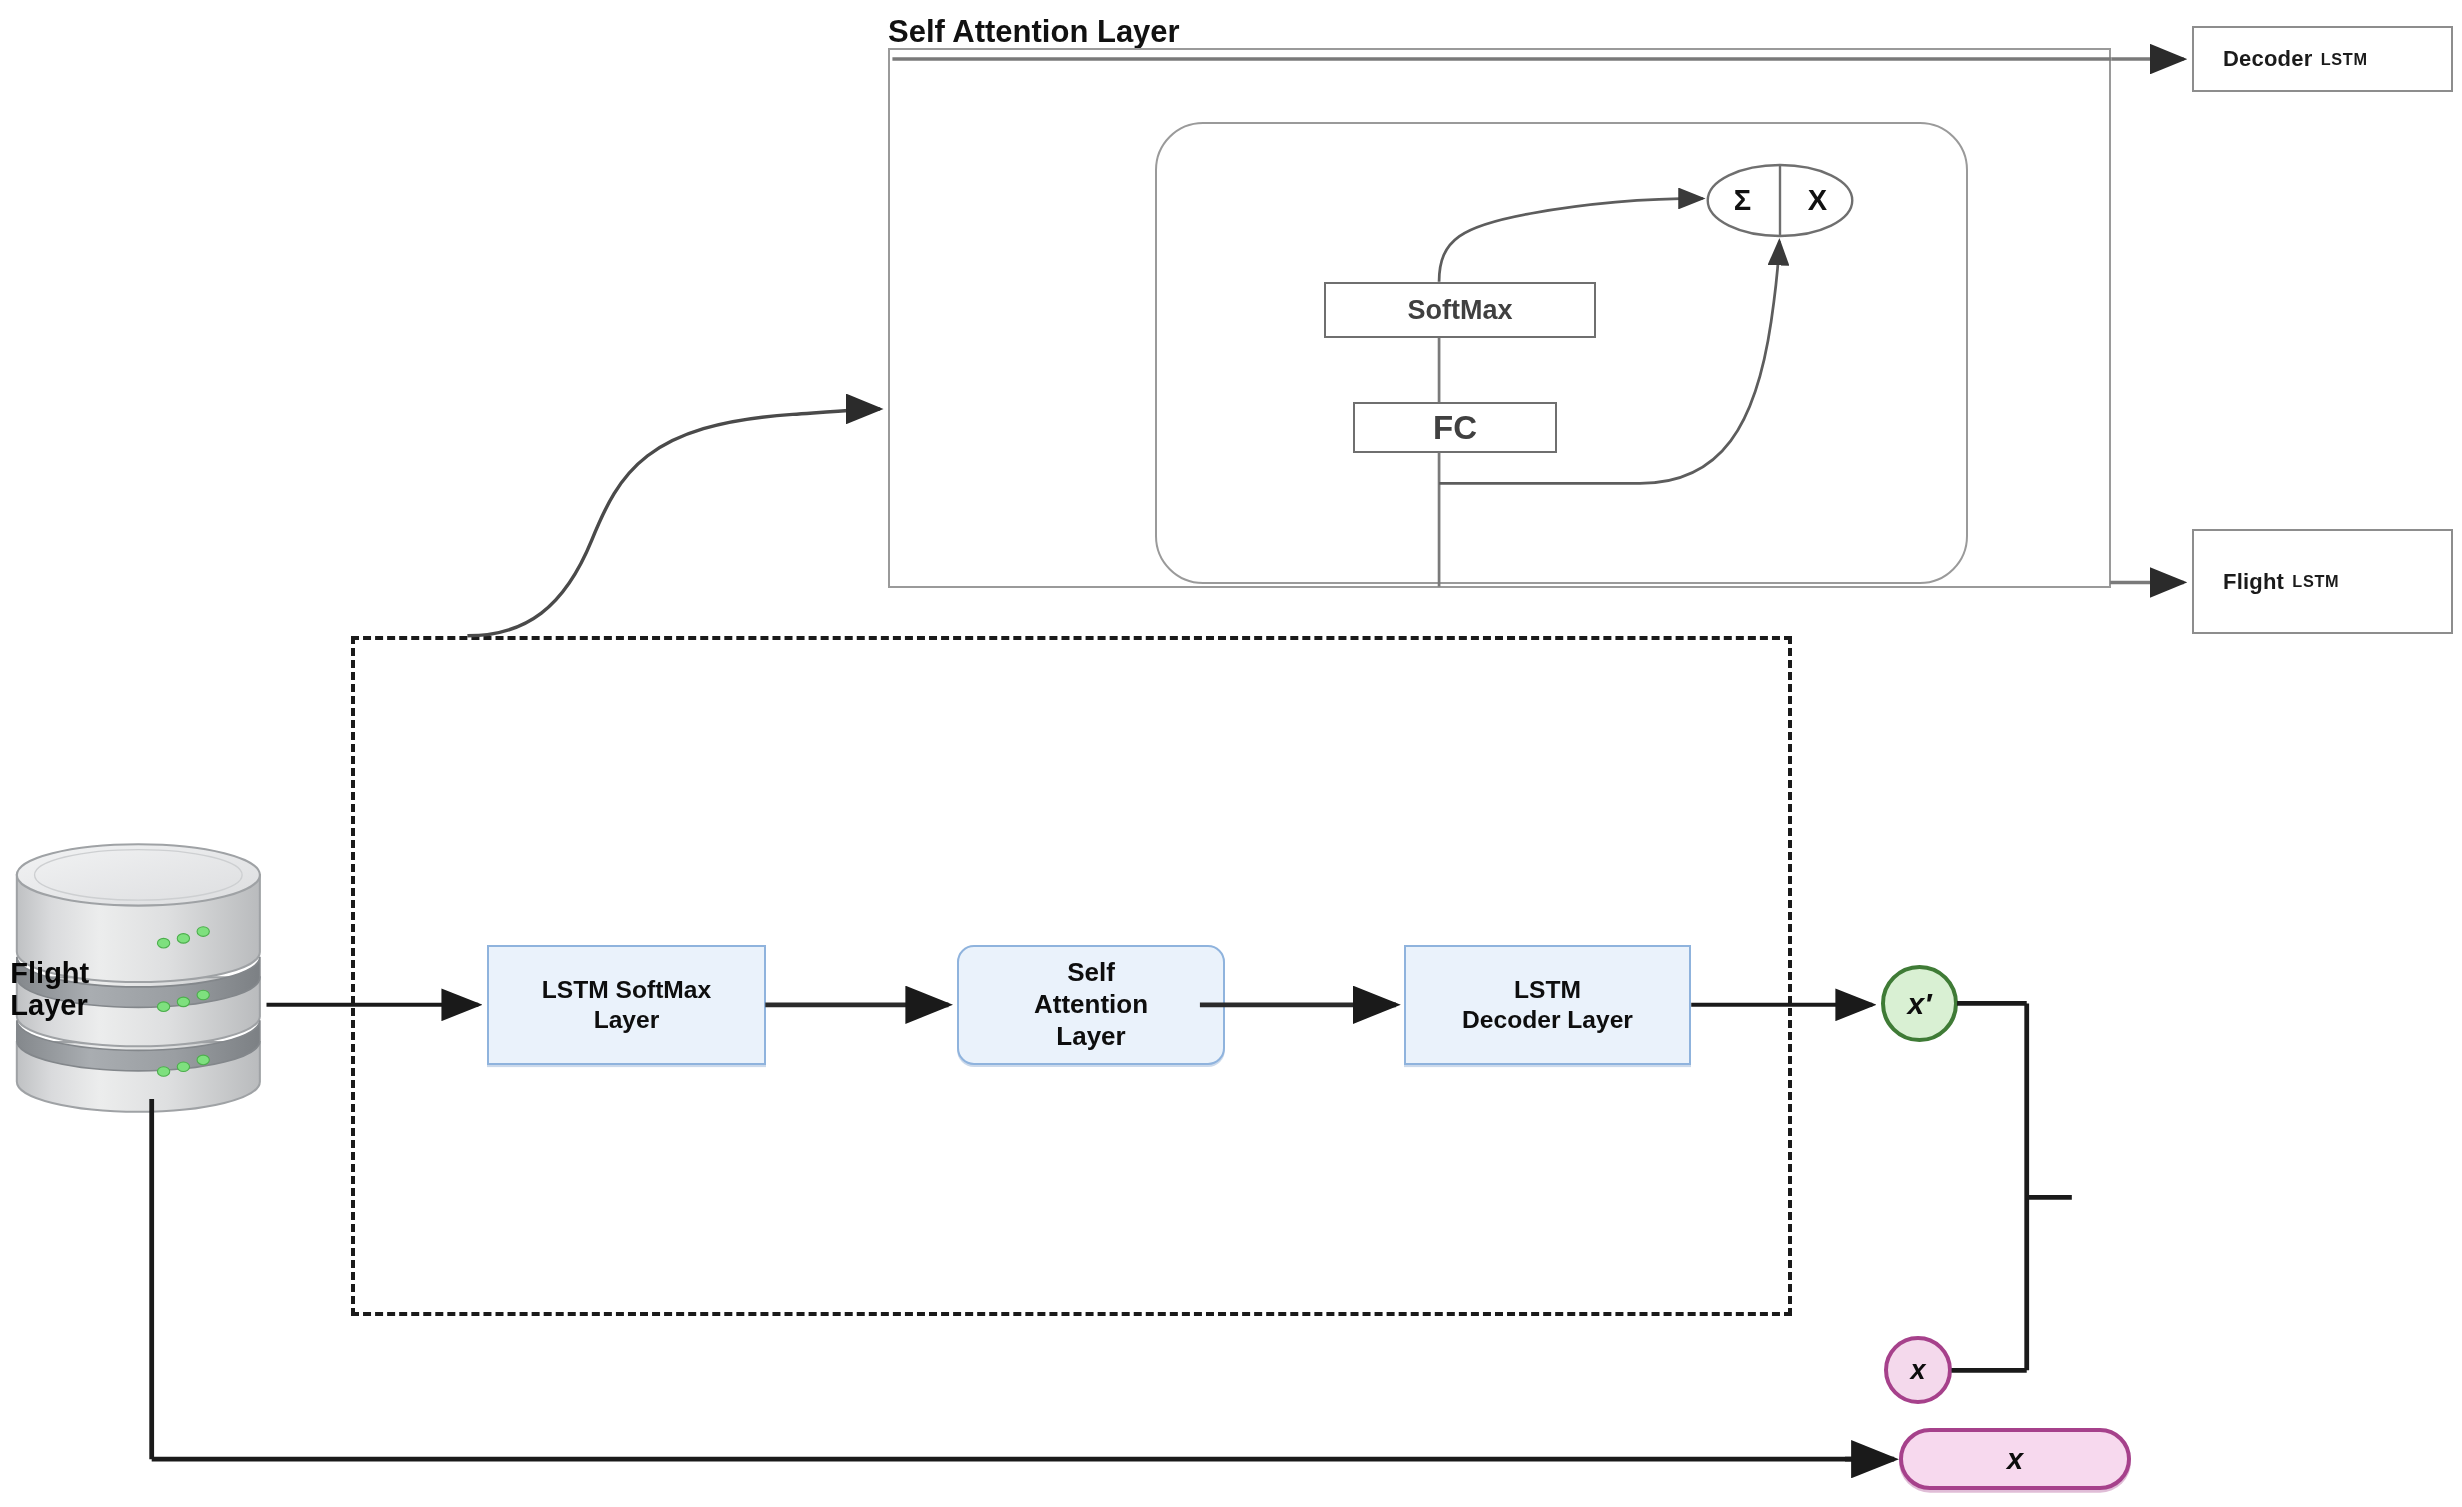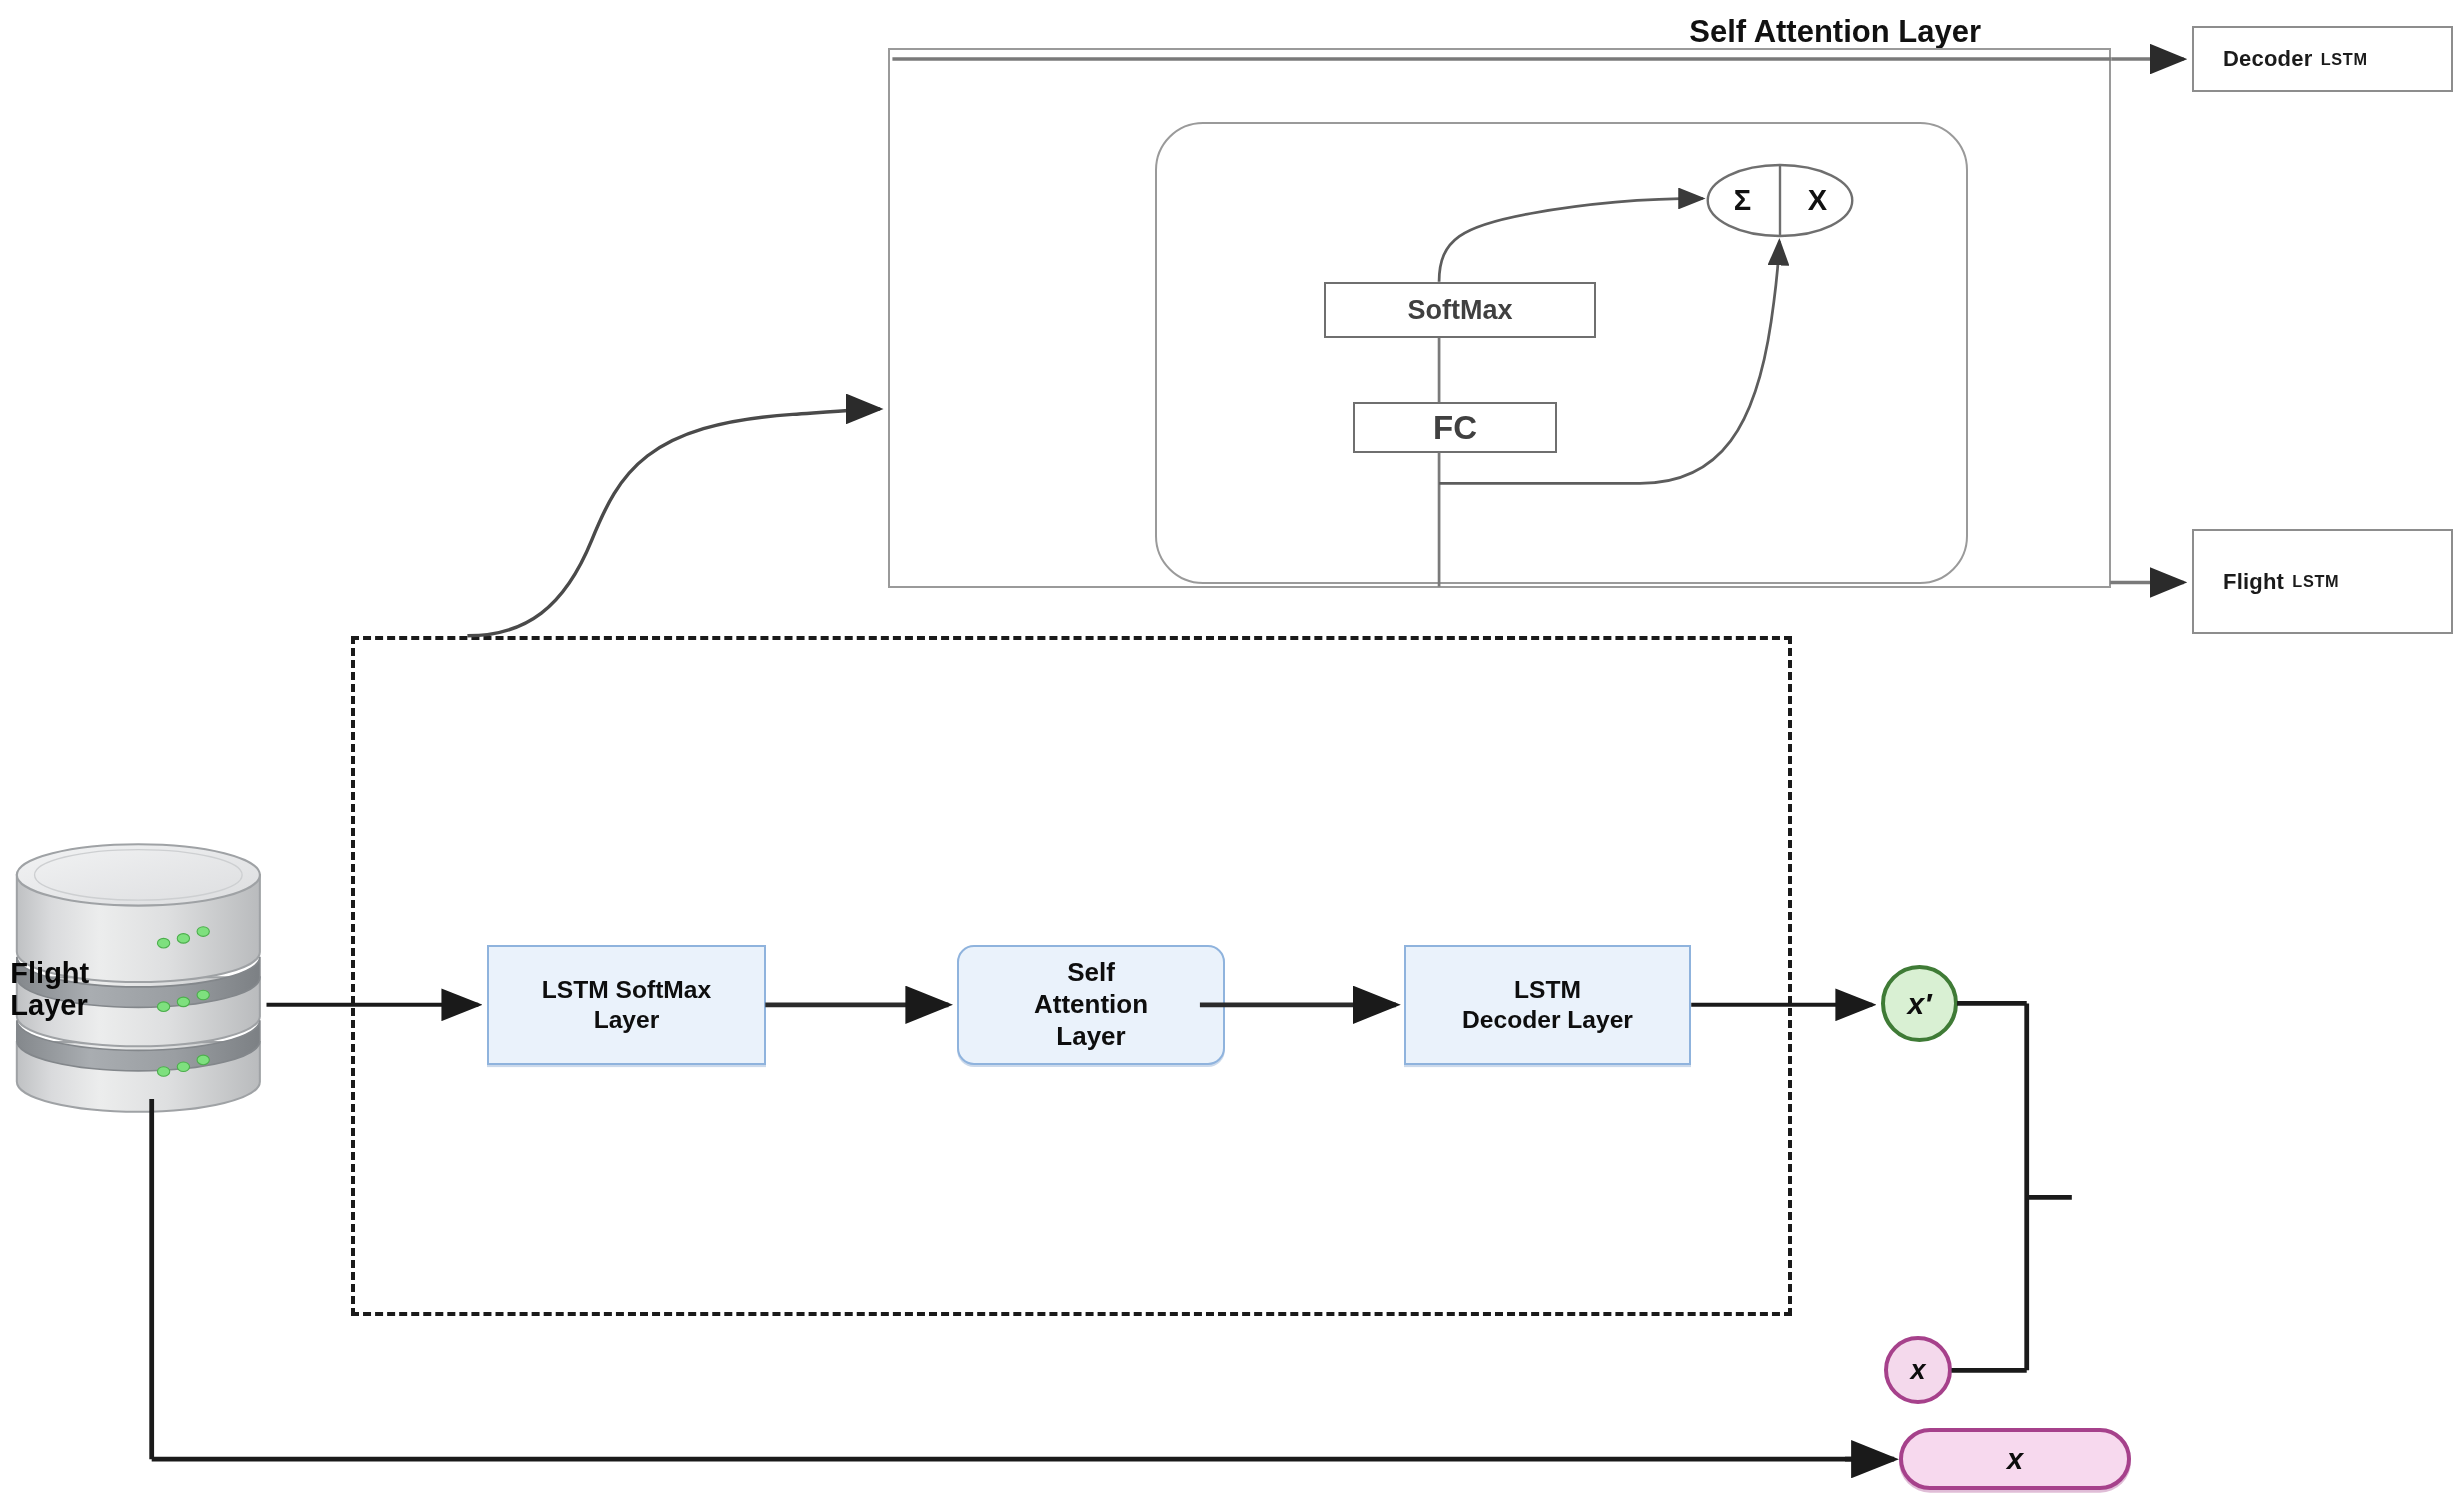--- a/index.html
+++ b/index.html
@@ -68,21 +68,21 @@
   .recon-txt{
     font-weight:bold;color:#111;line-height:1.2;
   }
   .recon-txt i{font-style:italic;}
 </style>
 </head>
 <body>
 
 <div id="stage">
 
-  <div class="abs title-txt" style="left:888px;top:13.7px;width:1093px;text-align:right;font-size:31px;">Self Attention Layer</div>
+  <div class="abs title-txt" style="left:888px;top:13.7px;width:1093px;text-align:left;font-size:31px;">Self Attention Layer</div>
 
   <div class="abs panel-outer" style="left:888px;top:48px;width:1223px;height:540px;"></div>
 
   <div class="abs panel-inner" style="left:1155px;top:122px;width:813px;height:462px;"></div>
 
   <div class="abs plain-box" style="left:1324px;top:282px;width:272px;height:56px;font-size:27px;">
     <span>SoftMax</span>
   </div>
 
   <div class="abs plain-box" style="left:1353px;top:402px;width:204px;height:51px;font-size:33px;">

